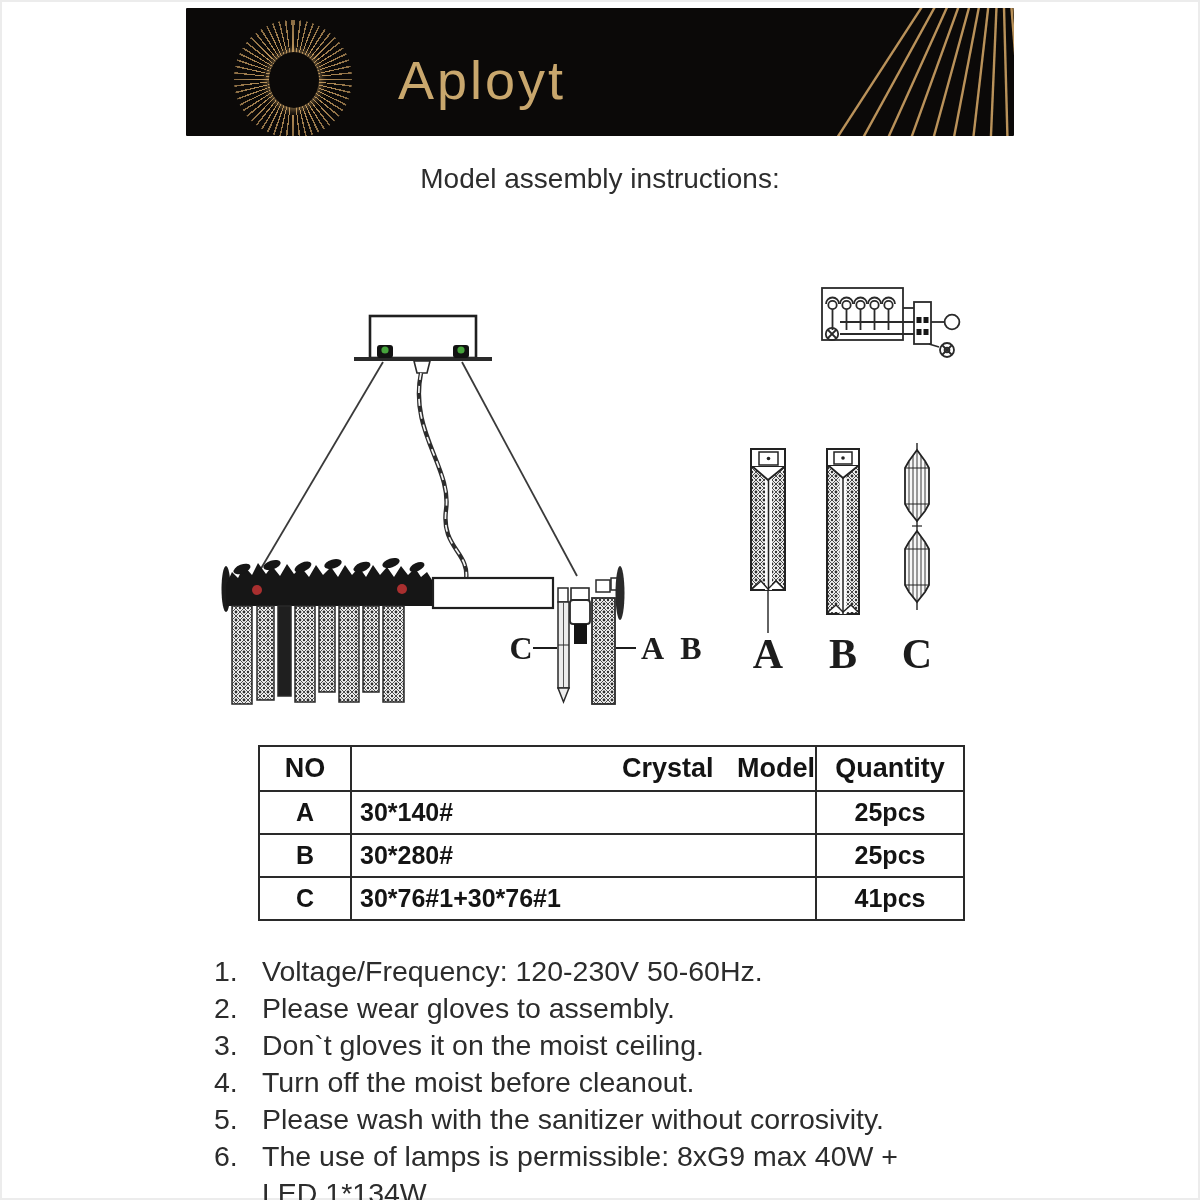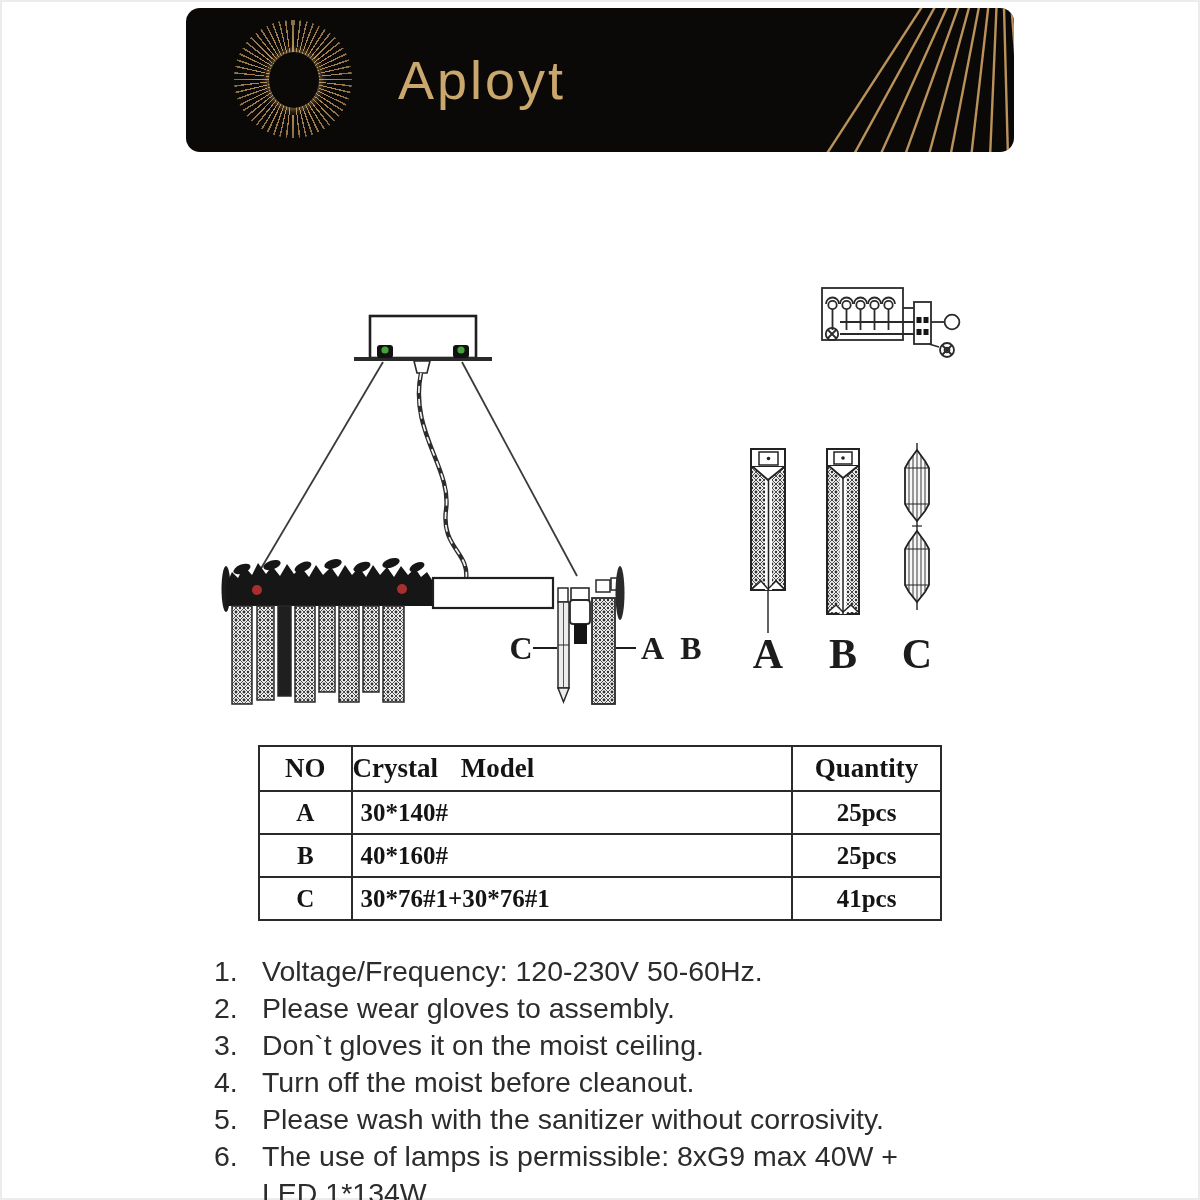--- a/index.html
+++ b/index.html
@@ -4,22 +4,22 @@
 <style>
   html,body{margin:0;padding:0;}
   body{
     width:1200px;height:1200px;position:relative;background:#ffffff;
     font-family:"Liberation Sans", sans-serif;overflow:hidden;
   }
   .frame{position:absolute;inset:0;border:2px solid #ececec;pointer-events:none;}
 
   
   .banner{
-    position:absolute;left:186px;top:8px;width:828px;height:144px;
-    background:#0b0908;overflow:hidden;border-radius:14px;
+    position:absolute;left:186px;top:8px;width:828px;height:128px;
+    background:#0b0908;overflow:hidden;border-radius:1px;
   }
   .sunburst{
     position:absolute;left:48px;top:12px;width:118px;height:118px;border-radius:50%;
     background:repeating-conic-gradient(from 0deg,#c49a5f 0deg 1.6deg,#0b0908 1.6deg 6.4deg);
     opacity:.92;
   }
   .sunburst-fade{
     position:absolute;left:48px;top:12px;width:118px;height:118px;border-radius:50%;
     background:radial-gradient(circle,rgba(11,9,8,0) 40%,rgba(11,9,8,.25) 70%,rgba(11,9,8,.95) 100%);
   }
@@ -38,30 +38,30 @@
   .title-line1{font-size:28px;line-height:33px;}
   .title-line2{font-size:28px;line-height:33px;}
 
   
   .drawing{position:absolute;left:0;top:260px;}
   .drawing text.serif-label{font-family:"Liberation Serif", serif;font-weight:bold;fill:#1c1c1c;}
 
   
   .parts-table{
     position:absolute;left:258px;top:745px;width:684px;border-collapse:collapse;
-    font-family:Liberation Serif, serif;font-weight:bold;color:#141414;
+    font-family:Liberation Sans, sans-serif;font-weight:bold;color:#141414;
     border:2px solid #2a2a2a;table-layout:fixed;
   }
   .parts-table th,.parts-table td{border:2px solid #2a2a2a;padding:0;}
   .parts-table th{font-size:27px;height:43px;}
   .parts-table td{font-size:25px;height:41px;}
   .col-no{width:90px;text-align:center;}
   .col-model{width:436px;text-align:left;}
   .col-qty{width:146px;text-align:center;margin-left:36px;}
-  .parts-table th.col-model{text-align:left;word-spacing:16px;}
+  .parts-table th.col-model{text-align:right;word-spacing:16px;padding-left:27px;}
   .parts-table td.col-model{padding-left:8px;}
 
   
   .instructions{position:absolute;left:214px;top:956px;width:860px;color:#2c2c2c;}
   .instr-item{display:flex;font-size:28.5px;line-height:31px;margin-bottom:6px;}
   .instr-num{width:48px;flex:0 0 48px;}
   .instr-text{flex:1;}
   .instr-cont{font-size:28.5px;line-height:31px;margin-left:48px;}
 </style>
 </head>
@@ -88,20 +88,21 @@
       <path d="M372,-70 L388,134"></path>
       <path d="M376,-62 L388,106"></path>
       <path d="M380,-54 L388,79"></path>
       <path d="M384,-44 L388,52"></path>
       <path d="M388,-32 L388,26"></path>
     </g>
   </svg>
 </div>
 
 <div class="title-block">
+  <div class="title-line1">Model assembly instructions:</div>
 </div>
 
 <svg class="drawing" width="1200" height="480" viewBox="0 260 1200 480">
   <defs>
     <pattern id="latt" width="8" height="8" patternUnits="userSpaceOnUse">
       <rect width="8" height="8" fill="#efefef"></rect>
       <path d="M0,4 L4,0 L8,4 L4,8 Z" fill="none" stroke="#4a4a4a" stroke-width="1"></path>
       <circle cx="4" cy="4" r="1.4" fill="#2e2e2e"></circle>
       <circle cx="0" cy="0" r="1.2" fill="#2e2e2e"></circle>
       <circle cx="8" cy="0" r="1.2" fill="#2e2e2e"></circle>
@@ -304,21 +305,21 @@
     </tr>
   </thead>
   <tbody>
     <tr>
       <td class="col-no">A</td>
       <td class="col-model">30*140#</td>
       <td class="col-qty">25pcs</td>
     </tr>
     <tr>
       <td class="col-no">B</td>
-      <td class="col-model">40*160#</td>
+      <td class="col-model">30*280#</td>
       <td class="col-qty">25pcs</td>
     </tr>
     <tr>
       <td class="col-no">C</td>
       <td class="col-model">30*76#1+30*76#1</td>
       <td class="col-qty">41pcs</td>
     </tr>
   </tbody>
 </table>
 

